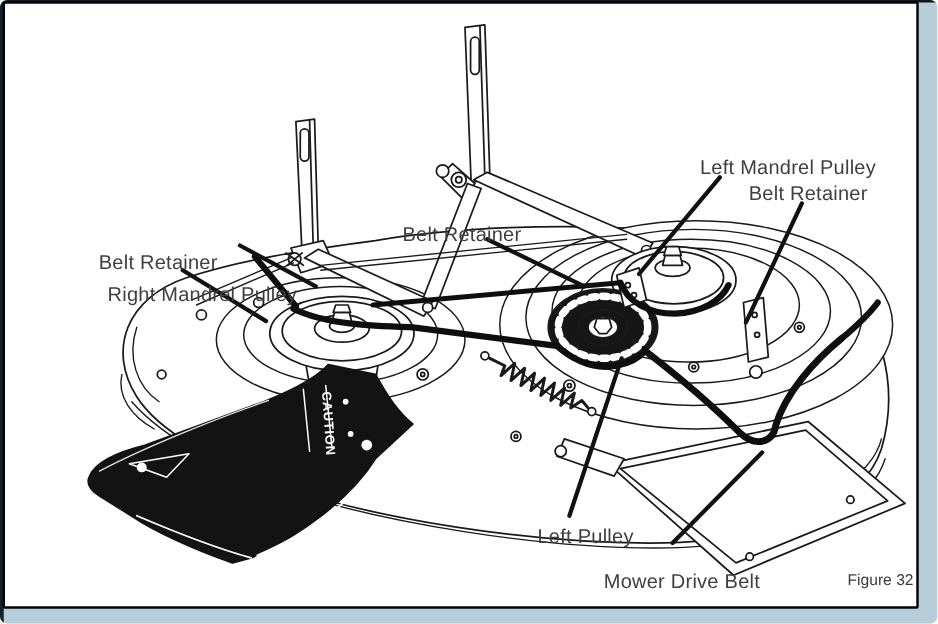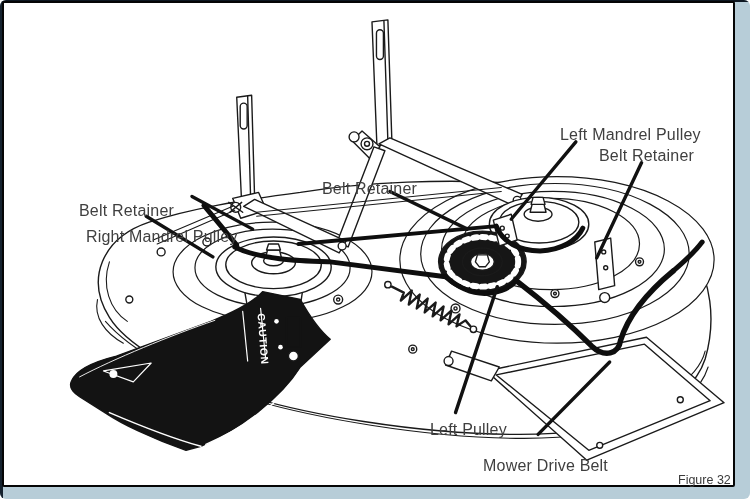--- a/index.html
+++ b/index.html
@@ -220,15 +220,15 @@
       </g>
     </svg>
 
     <div class="callout" style="left:82px;top:179px;margin-top:48px;">Right Mandrel Pulley</div>
     <div class="callout" style="left:75px;top:201px;">Belt Retainer</div>
     <div class="callout" style="left:318px;top:179px;">Belt Retainer</div>
     <div class="callout" style="left:556px;top:125px;">Left Mandrel Pulley</div>
     <div class="callout" style="left:595px;top:146px;">Belt Retainer</div>
     <div class="callout" style="left:426px;top:420px;">Left Pulley</div>
     <div class="callout" style="left:479px;top:456px;">Mower Drive Belt</div>
-    <div class="caption" style="left:674px;top:470px;">Figure 32</div>
+    <div class="caption" style="left:674px;top:454px;">Figure 32</div>
   </div>
 </div>
 
 </body></html>

